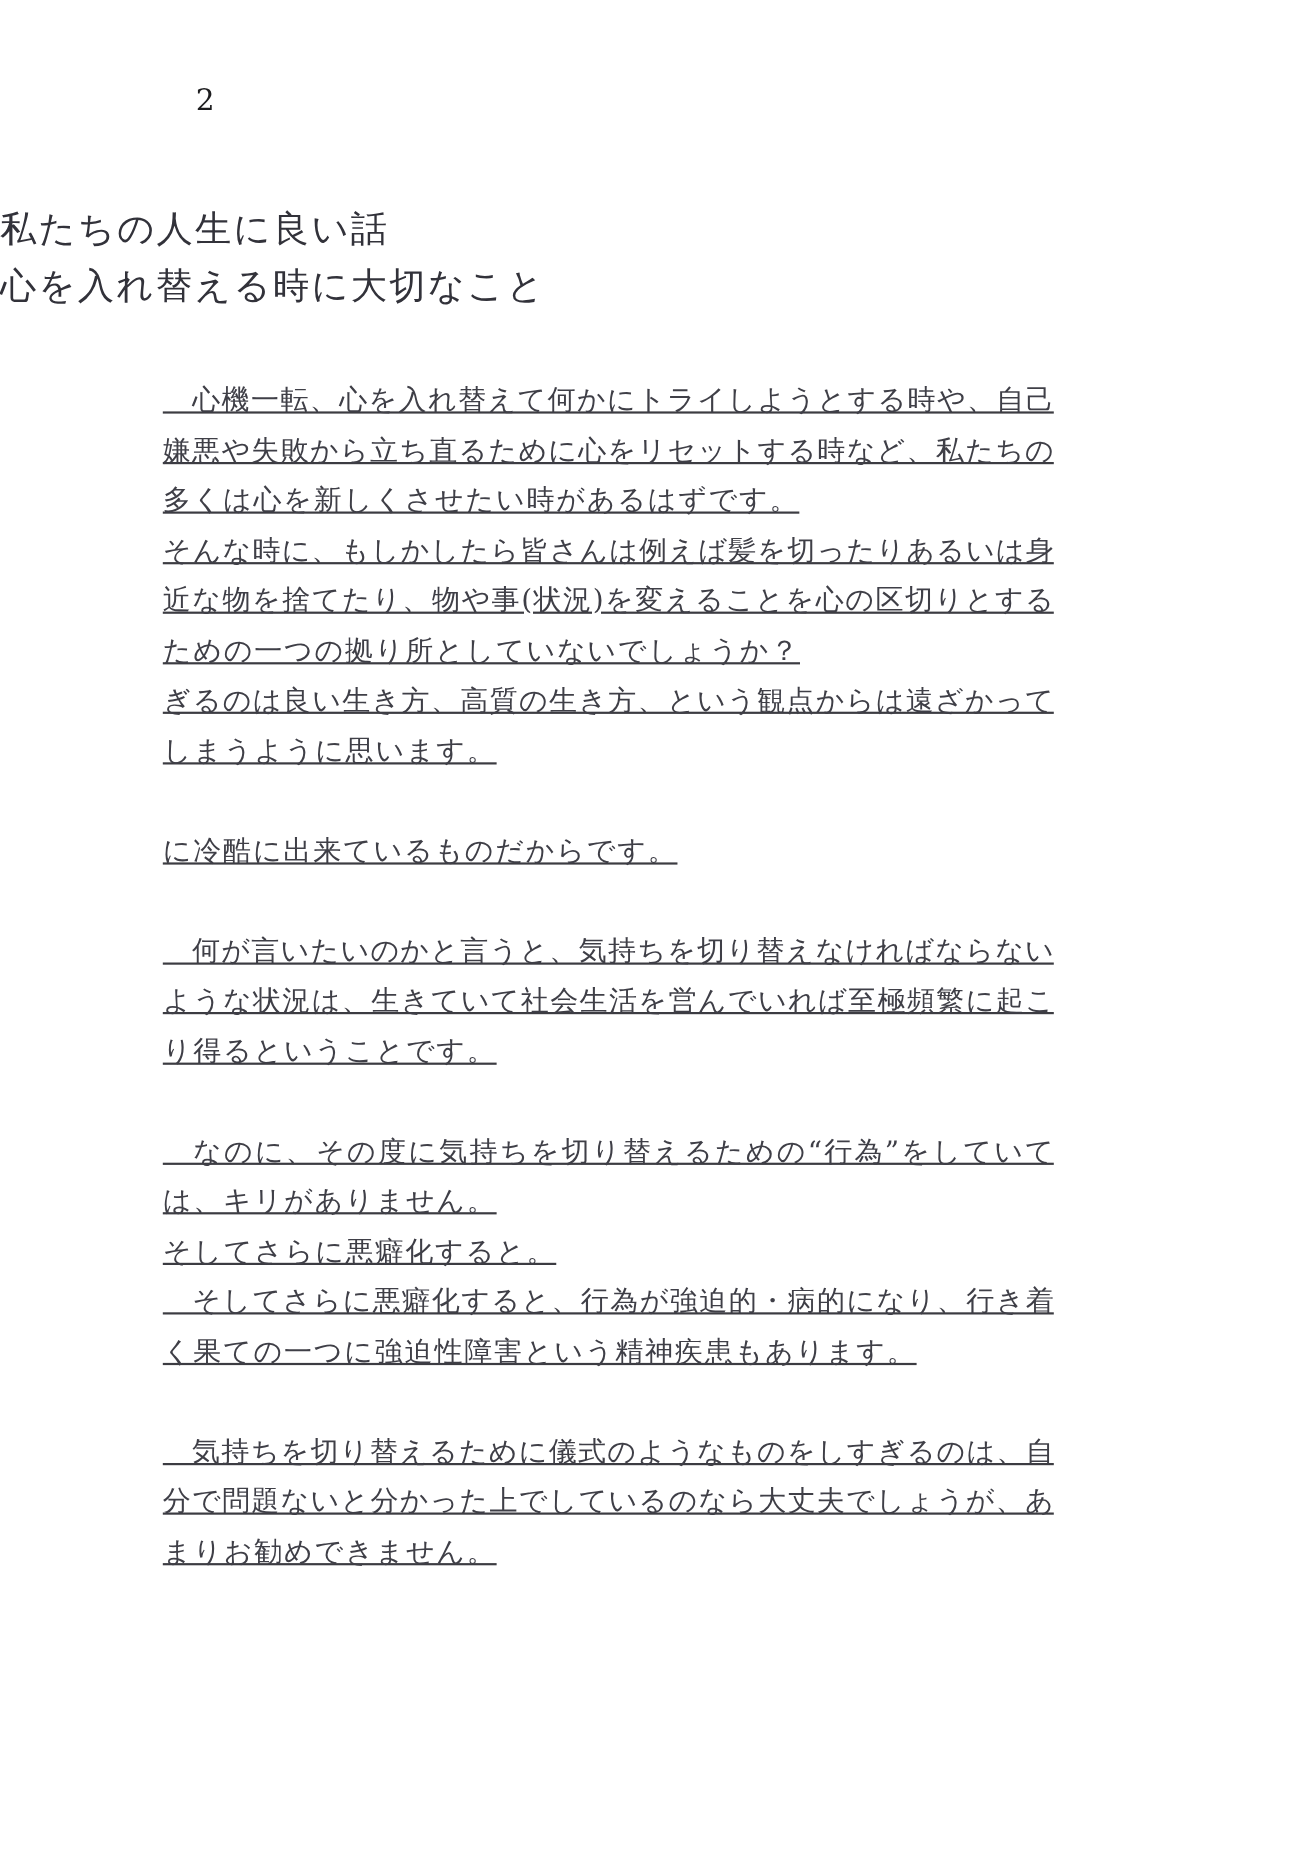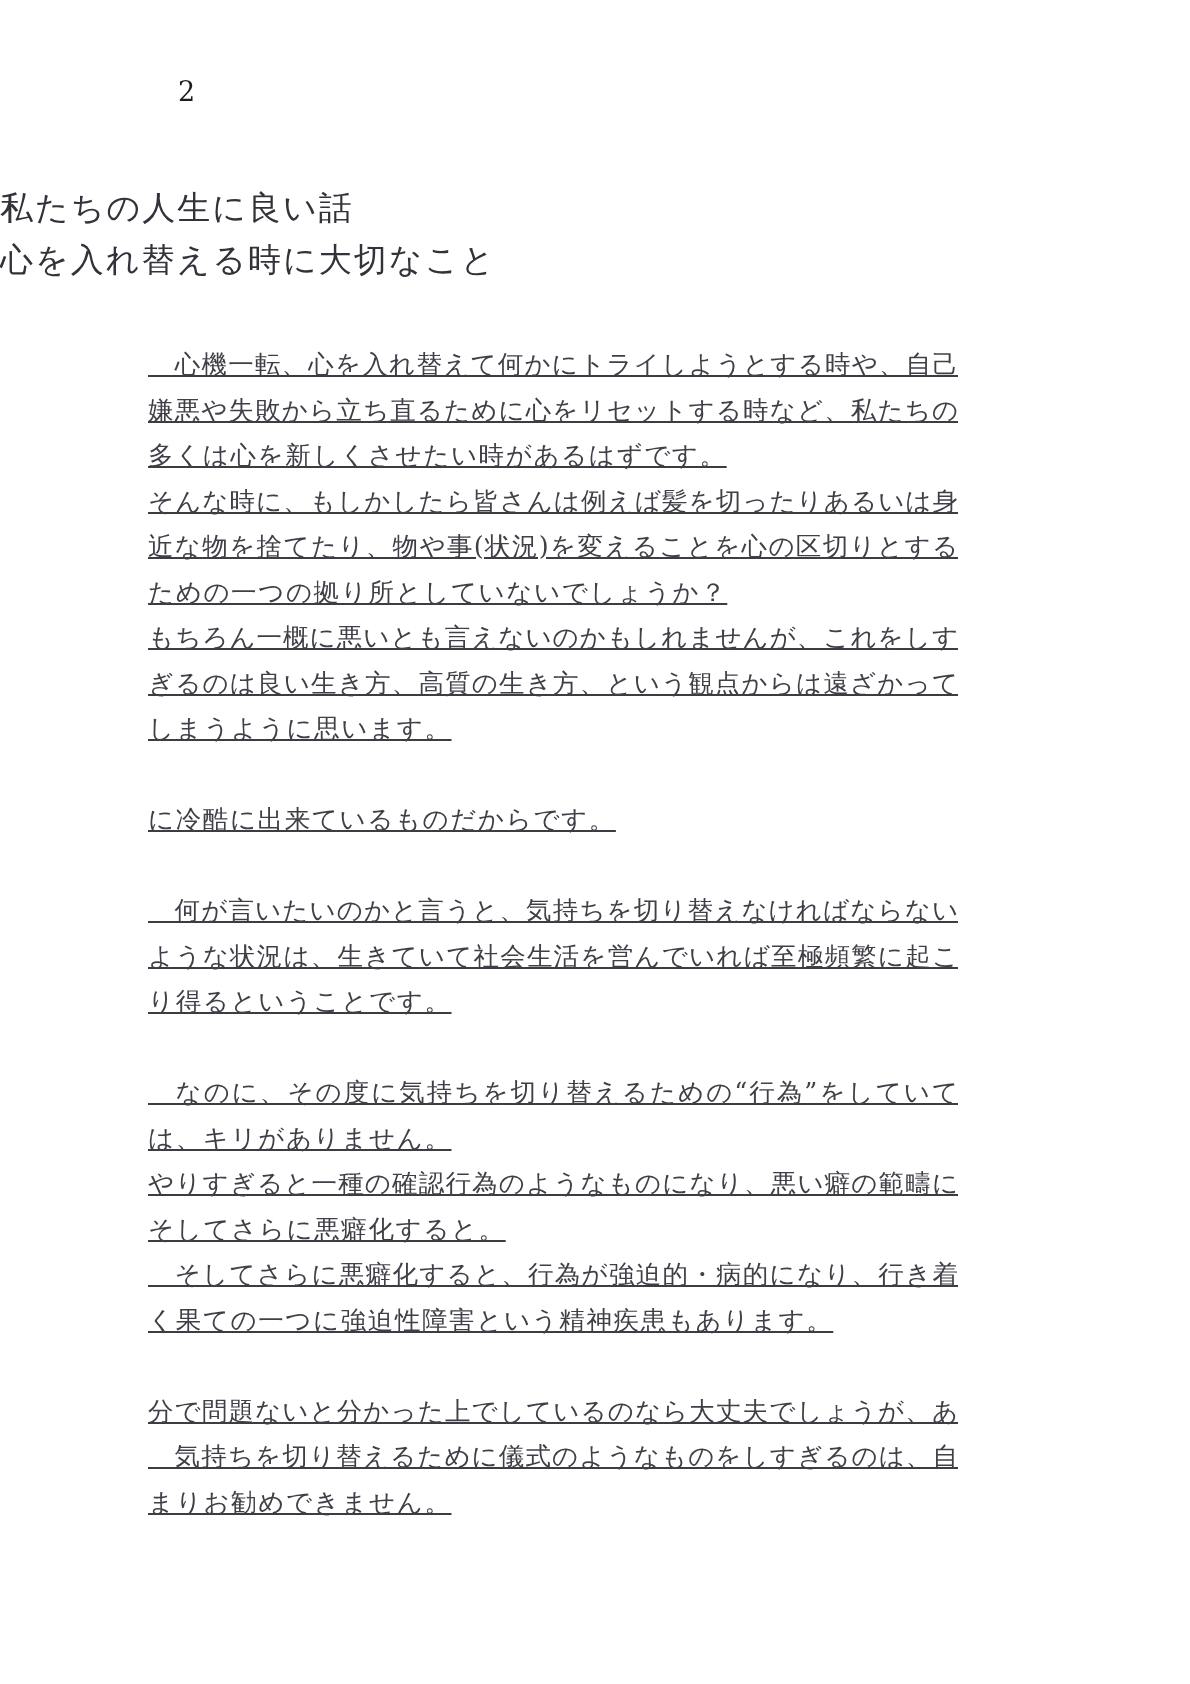--- a/index.html
+++ b/index.html
@@ -98,35 +98,33 @@
     <div class="title-line second">心を入れ替える時に大切なこと</div>
   </div>
 
   <div class="body-block" id="body-block">
       <div class="ln j">　心機一転、心を入れ替えて何かにトライしようとする時や、自己</div>
       <div class="ln j">嫌悪や失敗から立ち直るために心をリセットする時など、私たちの</div>
       <div class="ln r">多くは心を新しくさせたい時があるはずです。</div>
       <div class="ln j">そんな時に、もしかしたら皆さんは例えば髪を切ったりあるいは身</div>
       <div class="ln j">近な物を捨てたり、物や事(状況)を変えることを心の区切りとする</div>
       <div class="ln r">ための一つの拠り所としていないでしょうか？</div>
-      <div class="ln j">もちろん一概に悪いとも言えないのかもしれませんが、これをしす</div>
       <div class="ln j">ぎるのは良い生き方、高質の生き方、という観点からは遠ざかって</div>
       <div class="ln r">しまうように思います。</div>
       <div class="ln blank"></div>
       <div class="ln r">に冷酷に出来ているものだからです。</div>
       <div class="ln blank"></div>
       <div class="ln j">　何が言いたいのかと言うと、気持ちを切り替えなければならない</div>
       <div class="ln j">ような状況は、生きていて社会生活を営んでいれば至極頻繁に起こ</div>
       <div class="ln r">り得るということです。</div>
       <div class="ln blank"></div>
       <div class="ln j">　なのに、その度に気持ちを切り替えるための“行為”をしていて</div>
       <div class="ln r">は、キリがありません。</div>
-      <div class="ln j">やりすぎると一種の確認行為のようなものになり、悪い癖の範疇に</div>
       <div class="ln r">そしてさらに悪癖化すると。</div>
       <div class="ln j">　そしてさらに悪癖化すると、行為が強迫的・病的になり、行き着</div>
       <div class="ln r">く果ての一つに強迫性障害という精神疾患もあります。</div>
       <div class="ln blank"></div>
+      <div class="ln j">　気持ちを切り替えるために儀式のようなものをしすぎるのは、自</div>
       <div class="ln j">分で問題ないと分かった上でしているのなら大丈夫でしょうが、あ</div>
-      <div class="ln j">　気持ちを切り替えるために儀式のようなものをしすぎるのは、自</div>
       <div class="ln r">まりお勧めできません。</div>
     </div>
 
 </div>
 
 </body></html>

